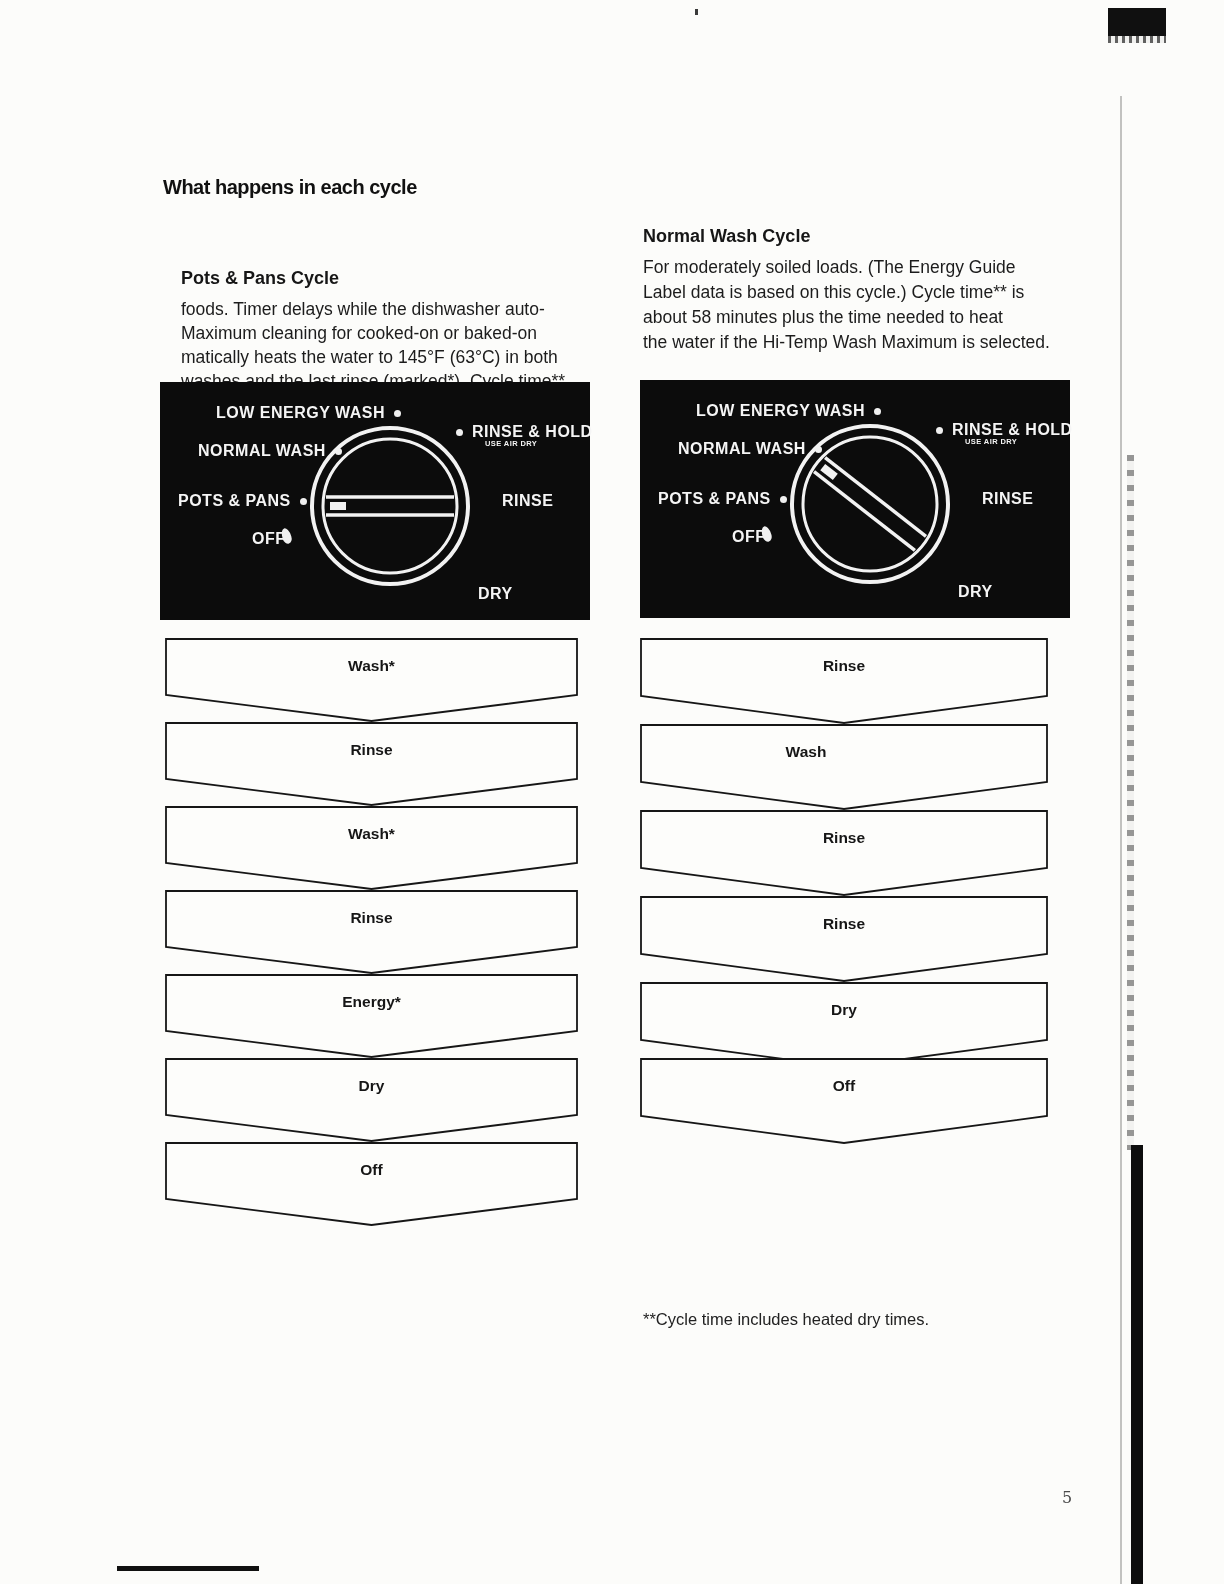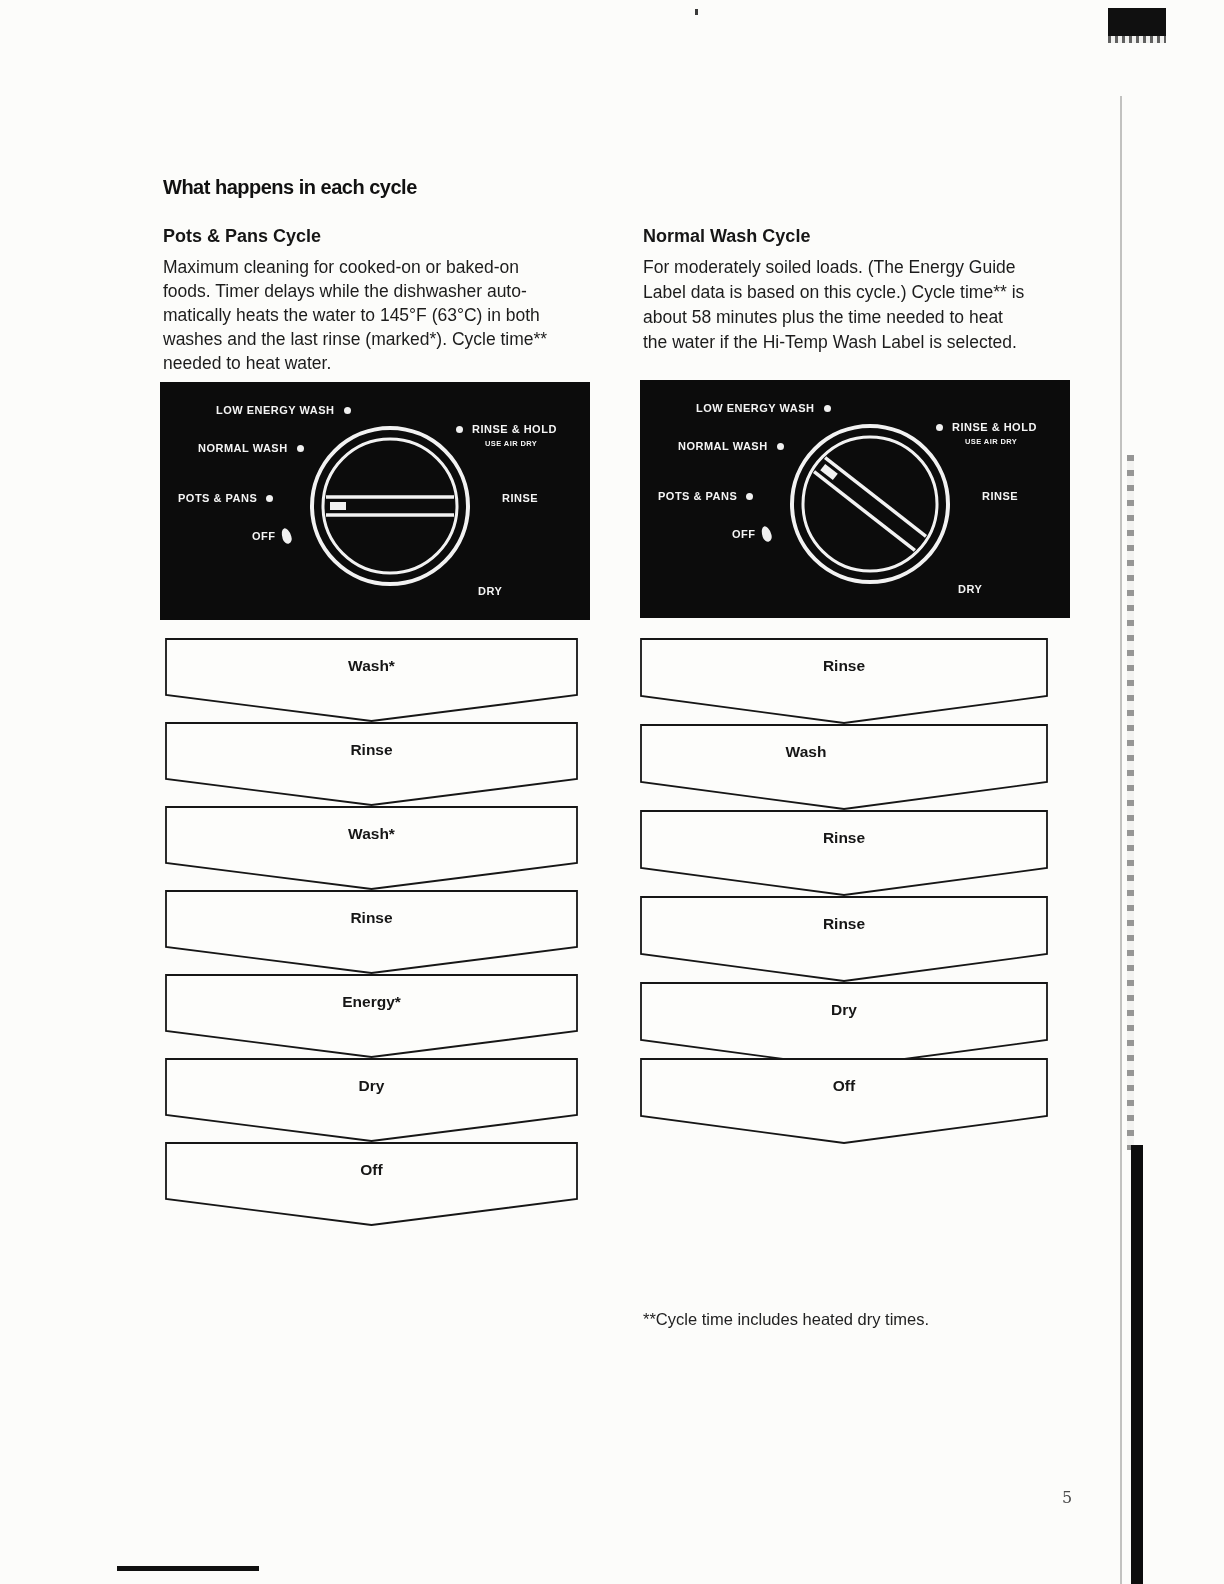--- a/index.html
+++ b/index.html
@@ -6,34 +6,34 @@
   .page {
     position:relative; width:1224px; height:1584px; margin:0 auto;
     background:#fcfcfa; font-family:"Liberation Sans", sans-serif;
     color:#1c1c1c; overflow:hidden;
   }
   .page-title {
     position:absolute; left:163px; top:176px; margin:0;
     font-size:20px; font-weight:bold; letter-spacing:-0.5px; color:#111;
   }
   .column { position:absolute; top:226px; width:440px; }
-  .col-left  { left:163px; }
+  .col-left  { left:181px;margin-top:42px; }
   .col-right { left:643px; }
   .section-heading { margin:0 0 8px 0; font-size:18px; font-weight:bold; color:#161616; }
   .body-line { font-size:17.5px; line-height:24px; white-space:nowrap; }
   .col-right .body-line { line-height:25px; }
 
   
   .panel {
     position:absolute; width:430px; height:238px; background:#0c0c0c; color:#f5f5f5;
   }
   .panel-left  { left:160px; top:382px; }
   .panel-right { left:640px; top:380px; }
   .plabel {
-    position:absolute; font-size:11px; font-weight:bold; letter-spacing:0.5px;
+    position:absolute; font-size:16px; font-weight:bold; letter-spacing:0.5px;
     white-space:nowrap; display:inline-flex; align-items:center; gap:9px;
   }
   .plabel .dot { width:7px; height:7px; border-radius:50%; background:#f0f0f0; flex:0 0 auto; }
   .plabel-small { font-size:7.5px; font-weight:bold; letter-spacing:0.4px; position:absolute; white-space:nowrap; }
   .dial { position:absolute; left:146px; top:40px; }
   .off-knob {
     position:absolute; left:122px; top:146px; width:9px; height:16px;
     background:#f0f0f0; border-radius:50% 50% 50% 50%/60% 60% 40% 40%;
     transform:rotate(-18deg);
   }
@@ -70,33 +70,33 @@
 </style>
 </head>
 <body>
 
 <div class="page">
 
   <h1 class="page-title">What happens in each cycle</h1>
 
   <div class="column col-left">
     <h2 class="section-heading">Pots &amp; Pans Cycle</h2>
+    <div class="body-line">foods. Timer delays while the dishwasher auto-</div>
     <div class="body-line">Maximum cleaning for cooked-on or baked-on</div>
-    <div class="body-line">foods. Timer delays while the dishwasher auto-</div>
     <div class="body-line">matically heats the water to 145°F (63°C) in both</div>
     <div class="body-line">washes and the last rinse (marked*). Cycle time**</div>
     <div class="body-line">needed to heat water.</div>
   </div>
 
   <div class="column col-right">
     <h2 class="section-heading">Normal Wash Cycle</h2>
     <div class="body-line">For moderately soiled loads. (The Energy Guide</div>
     <div class="body-line">Label data is based on this cycle.) Cycle time** is</div>
     <div class="body-line">about 58 minutes plus the time needed to heat</div>
-    <div class="body-line">the water if the Hi-Temp Wash Label is selected.</div>
+    <div class="body-line">the water if the Hi-Temp Wash Maximum is selected.</div>
   </div>
 
   <div class="panel panel-left">
     <span class="plabel" style="left:56px; top:22px;">
       <span>LOW ENERGY WASH</span>
       <span class="dot"></span>
     </span>
     <span class="plabel" style="left:38px; top:60px;">
       <span>NORMAL WASH</span>
       <span class="dot"></span>

